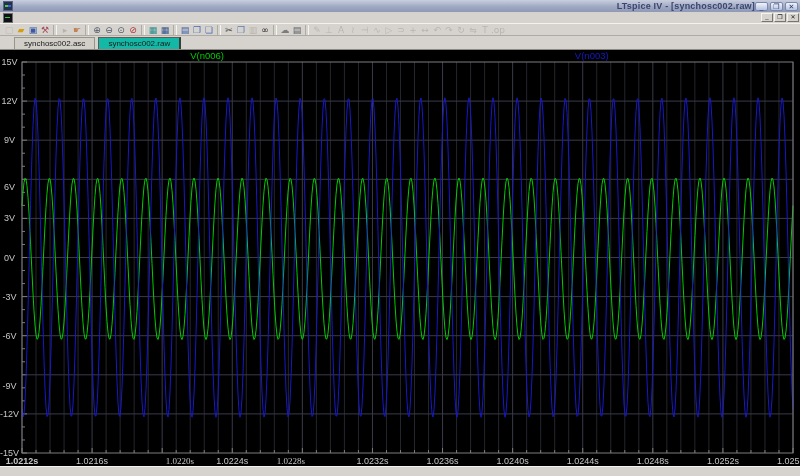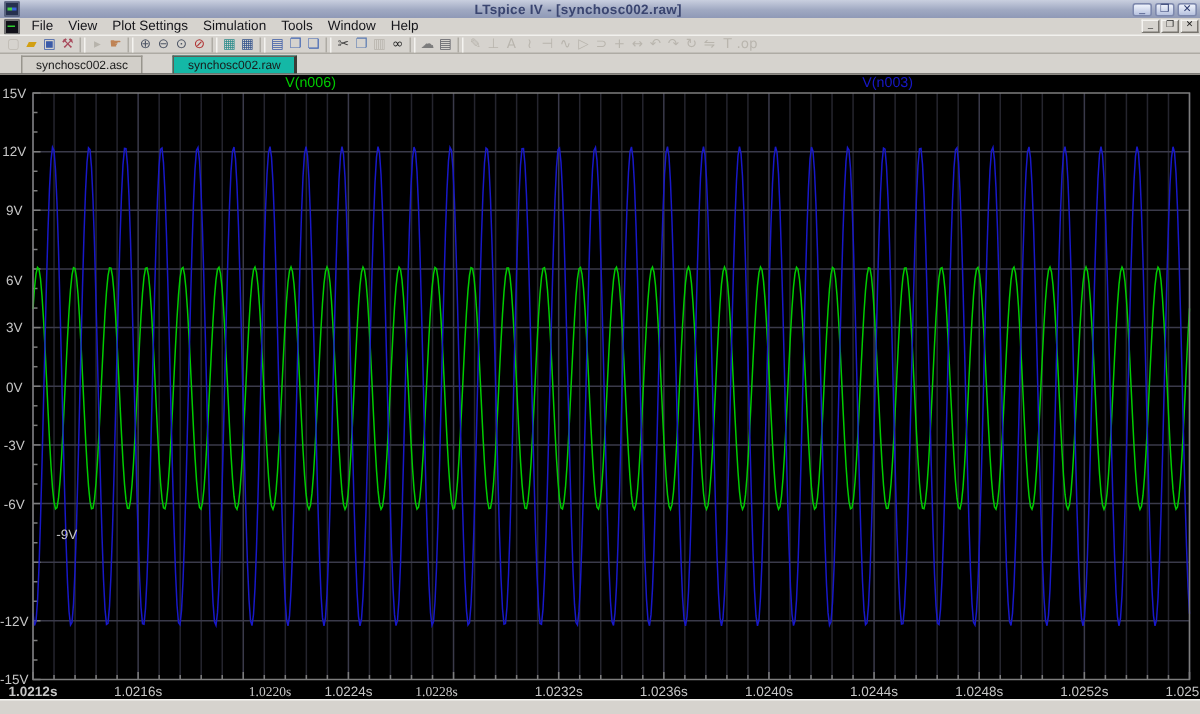--- a/index.html
+++ b/index.html
@@ -8,21 +8,21 @@
 
   
   #titlebar{position:absolute;top:0;left:0;width:800px;height:12px;
     background:linear-gradient(#c9cfdf,#a0a9c2 55%,#8f99b6);
     display:flex;align-items:center;}
   #app-icon{width:8px;height:8px;margin:0 3px;background:#25304e;
     border:1px solid #5a6residual480;position:relative;flex:0 0 auto;}
   #app-icon{border:1px solid #5a6480;}
   #app-icon::after{content:"";position:absolute;left:1px;top:3px;width:6px;height:2px;
     background:linear-gradient(90deg,#46d046 50%,#3a62d8 50%);}
-  #title-text{flex:1;text-align:center;font-size:9px;line-height:12px;
+  #title-text{flex:1;text-align:right;font-size:9px;line-height:12px;
     font-weight:bold;color:#3a4570;letter-spacing:0.2px;}
   .winbtn{width:13px;height:9px;margin-right:2px;border:1px solid #7d88ad;border-radius:2px;
     background:linear-gradient(#f0f4fd,#b7c2df);color:#2c3a6e;font-size:7px;line-height:8px;
     text-align:center;flex:0 0 auto;box-sizing:border-box;}
 
   
   #menubar{position:absolute;top:12px;left:0;width:800px;height:11px;background:#d6d3ce;
     display:flex;align-items:center;font-size:9px;color:#15151a;}
   #child-window-icon{width:8px;height:8px;margin:0 3px;background:#101018;
     border:1px solid #707070;position:relative;flex:0 0 auto;}
@@ -41,21 +41,21 @@
   .tbicon{width:12px;height:12px;font-family:"DejaVu Sans",sans-serif;font-size:9px;
     line-height:12px;text-align:center;flex:0 0 auto;}
   .tbicon.disabled{opacity:.85;}
   .tbsep{width:2px;height:10px;border-left:1px solid #aeaba4;border-right:1px solid #f4f3f0;
     margin:0 2px;flex:0 0 auto;}
 
   
   #tabbar{position:absolute;top:36px;left:0;width:800px;height:13px;background:#d6d3ce;
     display:flex;align-items:flex-end;padding-left:14px;box-sizing:border-box;}
   .tab{height:12px;padding:0 9px;font-size:8px;line-height:12px;color:#1a1a1a;
-    background:#d2cfc9;border:1px solid #98958d;border-bottom:none;margin-right:20px;
+    background:#d2cfc9;border:1px solid #98958d;border-bottom:none;margin-right:3px;
     box-sizing:border-box;}
   .tab.active{background:#14b8a6;border-color:#5f5c55;border-right:2px solid #3d3b36;}
 
   
   #plot-panel{position:absolute;top:49px;left:0;width:800px;height:417px;background:#000;
     border-top:1px solid #8e8b85;box-sizing:border-box;}
   #plot-svg{position:absolute;left:0;top:0;}
   .trace-label{position:absolute;top:0;height:16px;font-size:9.5px;line-height:11px;
     transform:translateX(-50%);white-space:nowrap;}
   .ylabel{position:absolute;left:0;width:19px;text-align:center;font-size:9px;line-height:10px;
@@ -75,29 +75,20 @@
   <div id="title-text">LTspice IV - [synchosc002.raw]</div>
   <span id="win-buttons" style="display:flex;">
       <div class="winbtn">_</div>
       <div class="winbtn">❐</div>
       <div class="winbtn">✕</div>
     </span>
 </div>
 
 <div id="menubar">
   <div id="child-window-icon"></div>
-  <span id="menu-items" style="display:flex;">
-      <span class="menu-item">File</span>
-      <span class="menu-item">View</span>
-      <span class="menu-item">Plot Settings</span>
-      <span class="menu-item">Simulation</span>
-      <span class="menu-item">Tools</span>
-      <span class="menu-item">Window</span>
-      <span class="menu-item">Help</span>
-    </span>
   <span id="menu-spacer"></span>
   <span id="mdi-buttons" style="display:flex;">
       <div class="mdibtn">_</div>
       <div class="mdibtn">❐</div>
       <div class="mdibtn">✕</div>
     </span>
 </div>
 
 <div id="toolbar">
     <span class="tbicon disabled" style="color: rgb(184, 180, 172);">▢</span>
@@ -312,21 +303,21 @@
     <div class="trace-label" style="left: 207.04px; color: rgb(0, 204, 0);">V(n006)</div>
     <div class="trace-label" style="left: 591.769px; color: rgb(24, 24, 200);">V(n003)</div>
     <div class="ylabel" style="top: 7px; color: rgb(198, 198, 198);">15V</div>
     <div class="ylabel" style="top: 46.1px; color: rgb(198, 198, 198);">12V</div>
     <div class="ylabel" style="top: 85.2px; color: rgb(198, 198, 198);">9V</div>
     <div class="ylabel" style="top: 132px; color: rgb(198, 198, 198);">6V</div>
     <div class="ylabel" style="top: 163.4px; color: rgb(198, 198, 198);">3V</div>
     <div class="ylabel" style="top: 202.5px; color: rgb(198, 198, 198);">0V</div>
     <div class="ylabel" style="top: 241.6px; color: rgb(198, 198, 198);">-3V</div>
     <div class="ylabel" style="top: 280.7px; color: rgb(198, 198, 198);">-6V</div>
-    <div class="ylabel" style="top: 301px; color: rgb(198, 198, 198); margin-left: 35px;">-9V</div>
+    <div class="ylabel" style="top: 331px; color: rgb(198, 198, 198);">-9V</div>
     <div class="ylabel" style="top: 358.9px; color: rgb(198, 198, 198);">-12V</div>
     <div class="ylabel" style="top: 398px; color: rgb(198, 198, 198);">-15V</div>
     <div class="xlabel" style="left: 22px; top: 406px; color: rgb(198, 198, 198); font-weight: bold;">1.0212s</div>
     <div class="xlabel" style="left: 92.0909px; top: 406px; color: rgb(198, 198, 198);">1.0216s</div>
     <div class="xlabel" style="left: 180px; top: 406px; color: rgb(198, 198, 198); font-family: Liberation Serif, serif;">1.0220s</div>
     <div class="xlabel" style="left: 232.273px; top: 406px; color: rgb(198, 198, 198);">1.0224s</div>
     <div class="xlabel" style="left: 291px; top: 406px; color: rgb(198, 198, 198); font-family: Liberation Serif, serif;">1.0228s</div>
     <div class="xlabel" style="left: 372.455px; top: 406px; color: rgb(198, 198, 198);">1.0232s</div>
     <div class="xlabel" style="left: 442.545px; top: 406px; color: rgb(198, 198, 198);">1.0236s</div>
     <div class="xlabel" style="left: 512.636px; top: 406px; color: rgb(198, 198, 198);">1.0240s</div>

